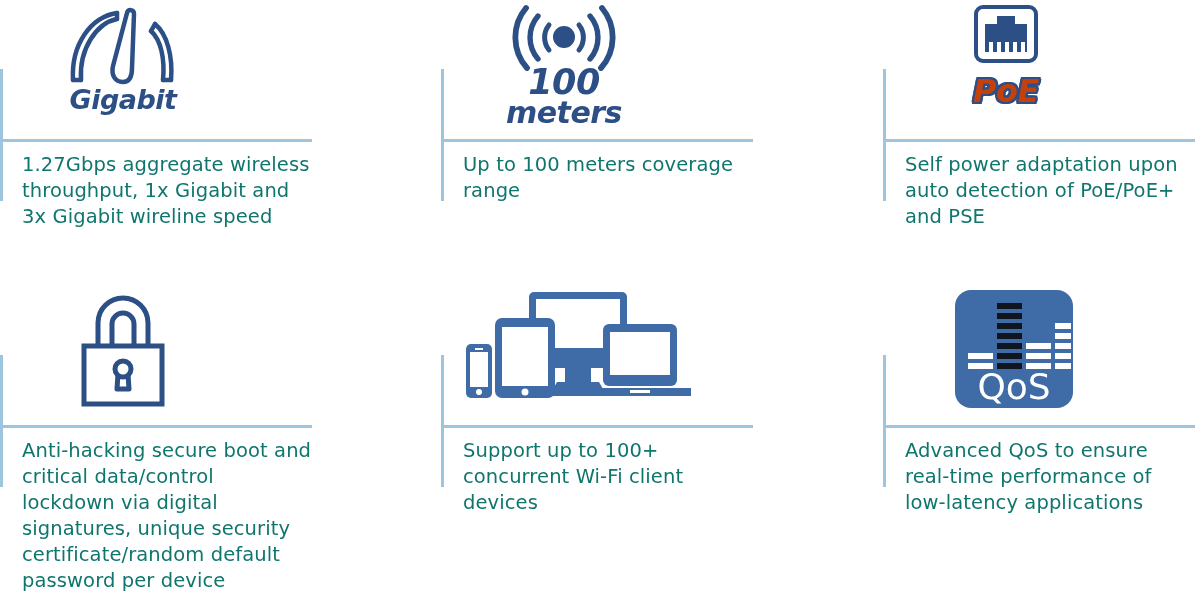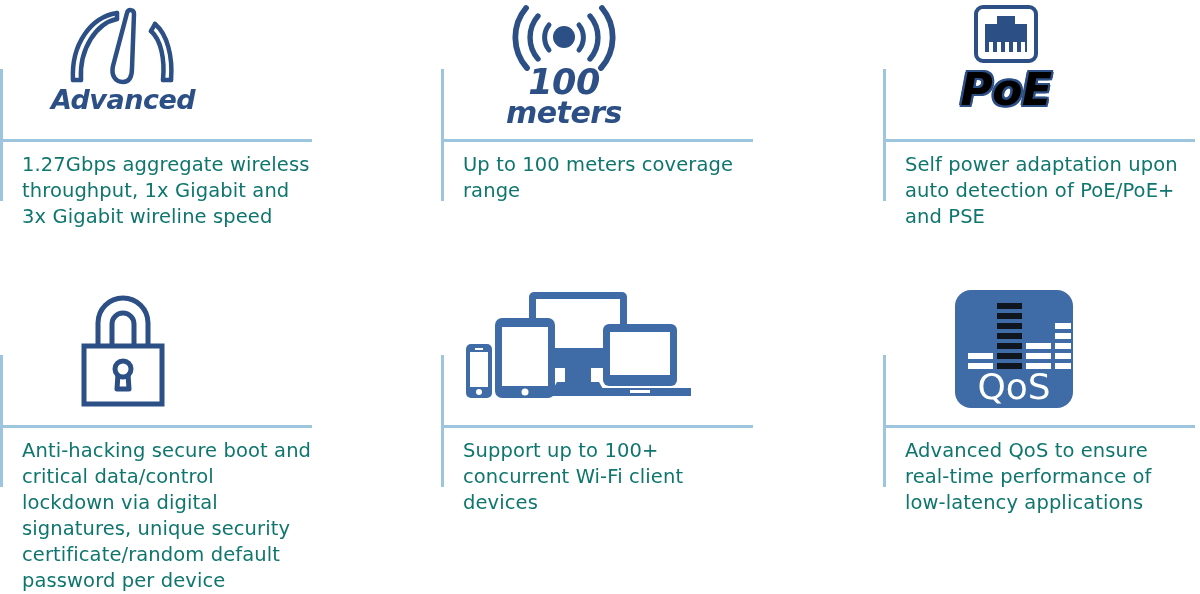--- a/index.html
+++ b/index.html
@@ -96,23 +96,23 @@
     text-align: center;
     margin-top: -10px;
     line-height: 0.92;
   }
   .meters-100 { font-size: 35px; display:block; }
   .meters-word { font-size: 30px; display:block; margin-top: 1px; }
 
   
   .poe-mark { width: 66px; height: 60px; display:block; }
   .poe-word {
-    font-size: 44px;
-    margin-top: 0;
-    color: #000000;
+    font-size: 32px;
+    margin-top: 8px;
+    color: #c2410c;
     -webkit-text-stroke: 3px #2c4f86;
     paint-order: stroke fill;
     text-shadow:
       -2.4px 0 #2c4f86,  2.4px 0 #2c4f86,
        0 -2.4px #2c4f86, 0 2.4px #2c4f86,
       -1.8px -1.8px #2c4f86, 1.8px -1.8px #2c4f86,
       -1.8px 1.8px #2c4f86, 1.8px 1.8px #2c4f86;
   }
 
   
@@ -136,21 +136,21 @@
           <path d="M14 76 C12 40 32 13 58 9" fill="none" stroke="#2c4f86" stroke-width="4.5" stroke-linecap="round"></path>
           <path d="M22 76 C20 44 38 19 58 15" fill="none" stroke="#2c4f86" stroke-width="4.5" stroke-linecap="round"></path>
           <path d="M14 76 L22 76" fill="none" stroke="#2c4f86" stroke-width="4.5" stroke-linecap="round"></path>
           <path d="M58 9 L58 15" fill="none" stroke="#2c4f86" stroke-width="4.5" stroke-linecap="round"></path>
           <path d="M64 78 C56 78 52 71 54 62 L68 9 C69 5 75 5 75 10 L73 64 C73 72 71 78 64 78 Z" fill="none" stroke="#2c4f86" stroke-width="4.5" stroke-linejoin="round"></path>
           <path d="M96 20 C108 30 114 52 112 76" fill="none" stroke="#2c4f86" stroke-width="4.5" stroke-linecap="round"></path>
           <path d="M92 27 C102 36 106 55 104 76" fill="none" stroke="#2c4f86" stroke-width="4.5" stroke-linecap="round"></path>
           <path d="M104 76 L112 76" fill="none" stroke="#2c4f86" stroke-width="4.5" stroke-linecap="round"></path>
           <path d="M96 20 L92 27" fill="none" stroke="#2c4f86" stroke-width="4.5" stroke-linecap="round"></path>
         </svg>
-        <span class="logo-text gigabit-word">Advanced</span>
+        <span class="logo-text gigabit-word">Gigabit</span>
       </div>
     </div>
     <div class="rule-v"></div>
     <div class="rule-h"></div>
     <div class="desc">1.27Gbps aggregate wireless throughput, 1x Gigabit and 3x Gigabit wireline speed</div>
   </div>
 
   <div class="cell c1 r0">
     <div class="icon-area">
       <div class="icon-wrap">

